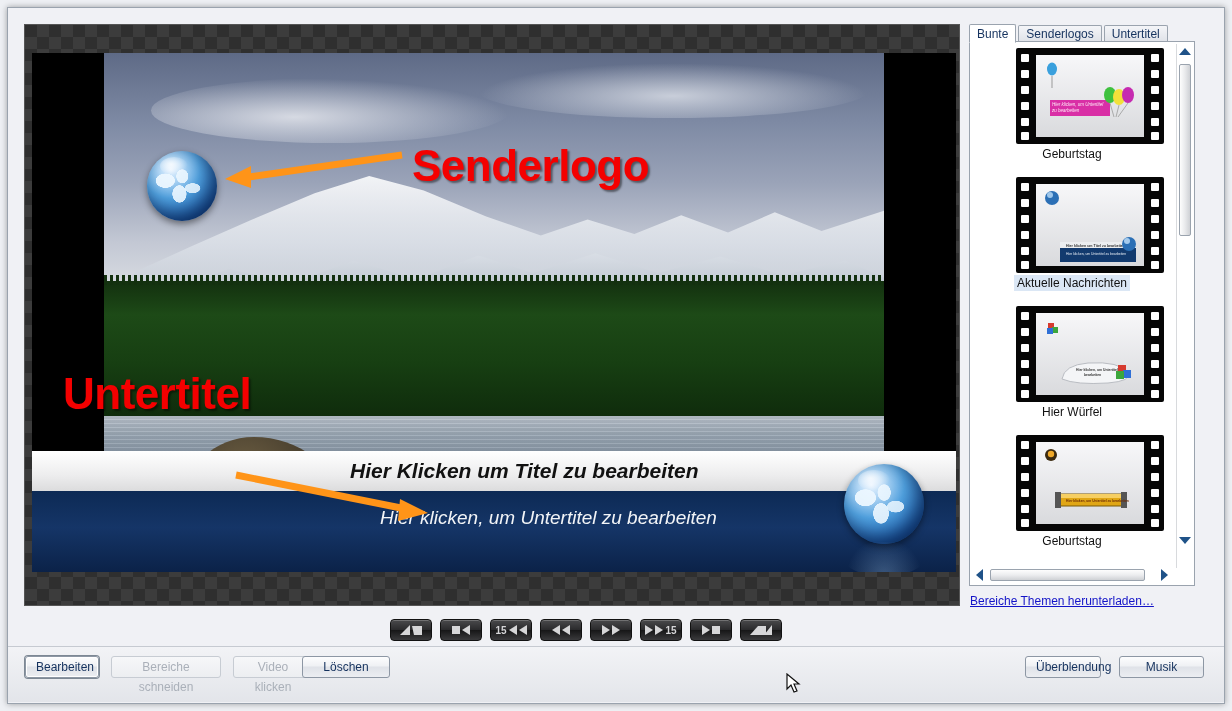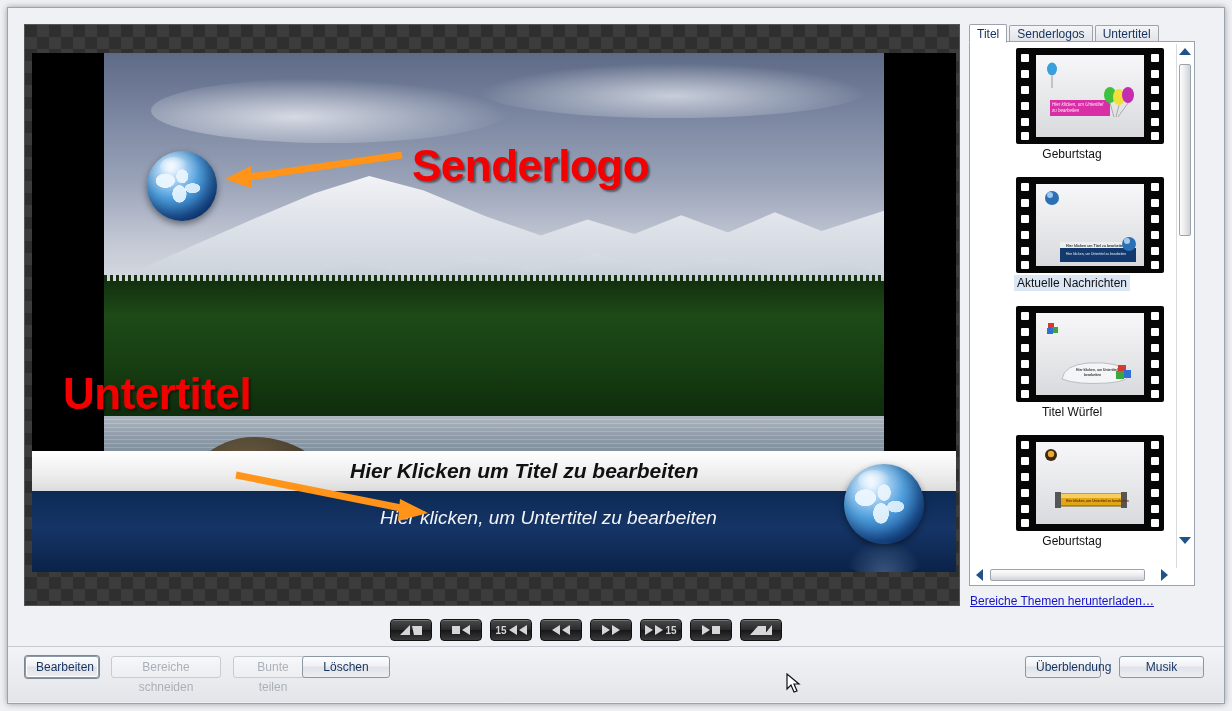--- a/index.html
+++ b/index.html
@@ -206,21 +206,21 @@
       </svg>
 
       <div class="annot" id="annot-senderlogo">Senderlogo</div>
     </div>
 
     <div class="annot" id="annot-untertitel">Untertitel</div>
   </div>
 
   <div class="theme-panel">
     <div class="tabs">
-      <div class="tab active">Titel</div>
+      <div class="tab active">Bunte</div>
       <div class="tab">Senderlogos</div>
       <div class="tab">Untertitel</div>
     </div>
 
     <div class="themebox">
       <div class="themelist">
 
         <div class="theme-item">
           <div class="filmstrip">
             <div class="perf" style="left:5px;top:6px"></div>
@@ -310,21 +310,21 @@
                 <path d="M26 66 Q28 52 52 50 Q84 48 92 60 Q96 68 72 70 Q40 72 26 66 Z" fill="#f4f5f7" stroke="#b9bcc2" stroke-width="1"></path>
                 <text x="40" y="58" font-size="3.4" font-weight="bold" fill="#333">Hier klicken, um Untertitel zu</text>
                 <text x="48" y="63" font-size="3.4" font-weight="bold" fill="#333">bearbeiten</text>
                 <rect x="82" y="52" width="8" height="8" fill="#d63a2f"></rect>
                 <rect x="87" y="57" width="8" height="8" fill="#2f6fd6"></rect>
                 <rect x="80" y="58" width="8" height="8" fill="#3ca63c"></rect>
               </svg>
             </div>
           </div>
           <div class="theme-caption">
-            <span>Titel Würfel</span>
+            <span>Hier Würfel</span>
           </div>
         </div>
 
         <div class="theme-item">
           <div class="filmstrip">
             <div class="perf" style="left:5px;top:6px"></div>
               <div class="perf" style="left:5px;top:22px"></div>
             <div class="perf" style="left:5px;top:38px"></div>
               <div class="perf" style="left:5px;top:54px"></div>
             <div class="perf" style="left:5px;top:70px"></div>
@@ -406,21 +406,21 @@
       <svg width="26" height="14">
         <path d="M2 12 L10 3 L18 3 L18 12 Z" fill="#d6d6d8"></path>
         <polygon points="24,2 24,12 16,12" fill="#d6d6d8"></polygon>
       </svg>
     </div>
   </div>
 
   <div class="botbar">
     <div class="btn focus" style="left:17px;top:9px;width:74px">Bearbeiten</div>
     <div class="btn dim" style="left:103px;top:9px;width:110px">Bereiche schneiden</div>
-    <div class="btn dim" style="left:225px;top:9px;width:80px">Bunte teilen</div>
+    <div class="btn dim" style="left:225px;top:9px;width:80px">Video klicken</div>
     <div class="btn" style="left:294px;top:9px;width:88px">Löschen</div>
 
     <div class="btn" style="left:1017px;top:9px;width:76px">Überblendung</div>
     <div class="btn" style="left:1111px;top:9px;width:85px">Musik</div>
   </div>
 
   <svg class="cursor" width="16" height="22">
     <polygon points="1,1 1,16 5,12 8,19 11,18 8,11 13,11" fill="#fff" stroke="#111" stroke-width="1.2"></polygon>
   </svg>
 </div>

